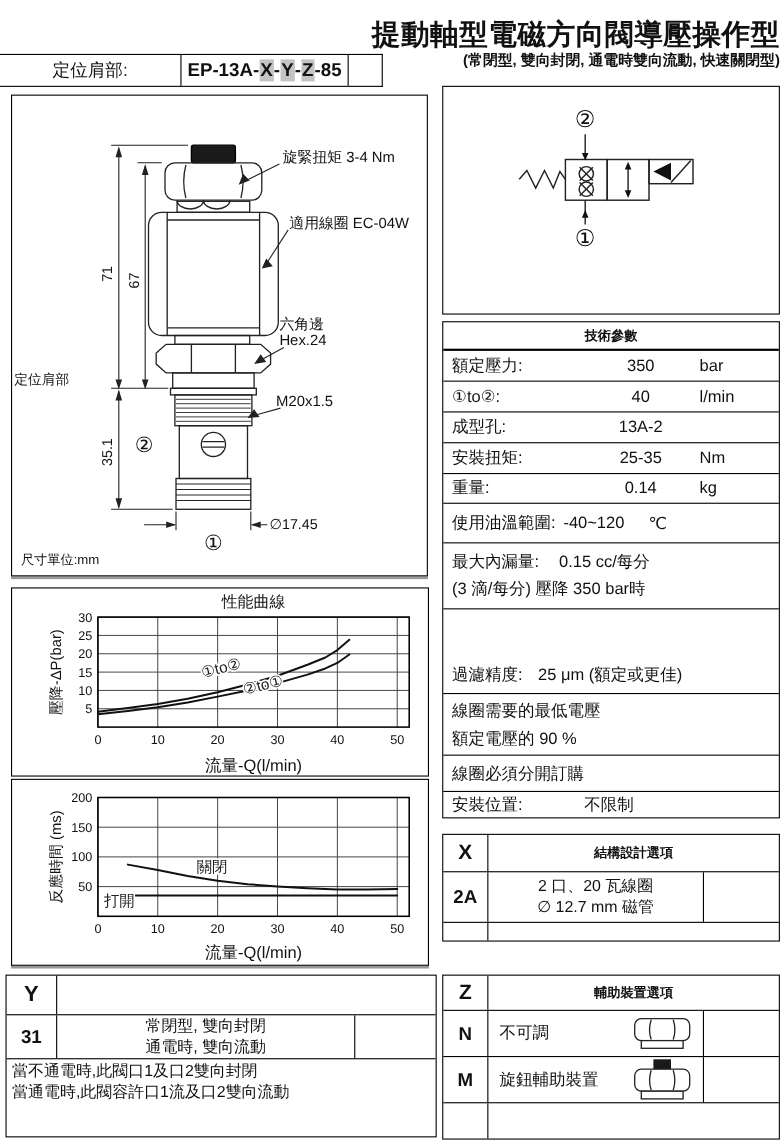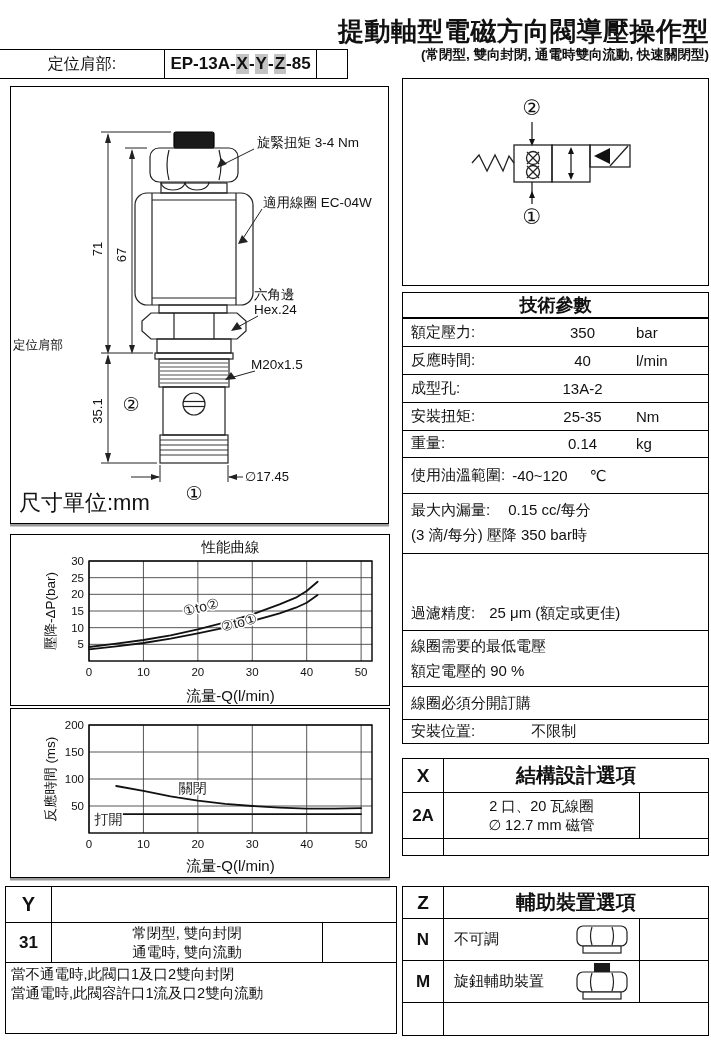--- a/index.html
+++ b/index.html
@@ -18,49 +18,49 @@
     border-top:1.5px solid #000; border-bottom:1.5px solid #000; border-right:1.5px solid #000;
     display:flex; align-items:stretch; }
   .order-label { width:164px; display:flex; align-items:center; justify-content:center; font-size:16px; }
   .order-code-box { width:153px; border-left:1.5px solid #000; border-right:1.5px solid #000;
     display:flex; align-items:center; justify-content:center; font-weight:bold; font-size:17px; white-space:nowrap; }
   .order-tail { flex:1; }
   .hl { background:#c3c3c3; padding:0 1px; }
 
   
   .draw-panel { left:10px; top:86px; width:379px; height:438px; }
-  .unit-note { position:absolute; left:8px; bottom:5px; font-size:22px; }
+  .unit-note { position:absolute; left:8px; bottom:5px; font-size:12px; }
 
   
   .sym-panel { left:402px; top:78px; width:307px; height:208px; display:flex; align-items:center; justify-content:center; }
 
   
   .specs { left:402px; top:292px; width:307px; height:452px; display:flex; flex-direction:column; font-size:15px; }
   .specs-header { height:28px; display:flex; align-items:center; justify-content:center;
-    font-weight:bold; font-size:18px; border-bottom:2.5px solid #000; }
+    font-weight:bold; font-size:12px; border-bottom:2.5px solid #000; }
   .spec-row { display:grid; grid-template-columns:118px 1fr 64px; align-items:center;
     padding:0 8px; border-bottom:1px solid #000; height:30px; }
   .spec-val { text-align:center; }
   .spec-unit { text-align:left; }
   .srow { border-bottom:1px solid #000; padding:2px 8px; display:flex; flex-direction:column; justify-content:center; }
   .inline { display:flex; align-items:center; }
   .h38 { height:38px; } .h64 { height:64px; } .h36 { height:36px;margin-top:44px; } .h60 { height:60px; } .h35 { height:35px; }
   .last { border-bottom:none; flex:1; }
 
   
   .chart1-panel { left:10px; top:534px; width:380px; height:172px; }
   .chart2-panel { left:10px; top:708px; width:380px; height:170px; box-shadow:0 2.5px 0 #999; }
   .draw-panel { box-shadow:0 2.5px 0 #999; }
   svg text { font-family:"Liberation Sans","DejaVu Sans",sans-serif; }
 
   
   .opt { display:flex; flex-direction:column; }
   .t-head { display:flex; border-bottom:1.5px solid #000; align-items:stretch; }
   .t-key { display:flex; align-items:center; justify-content:center; font-weight:bold; border-right:1.5px solid #000; }
-  .t-title { flex:1; display:flex; align-items:center; justify-content:center; font-weight:bold; font-size:20px; }
+  .t-title { flex:1; display:flex; align-items:center; justify-content:center; font-weight:bold; font-size:12px; }
   .t-row { display:flex; border-bottom:1.5px solid #000; align-items:stretch; }
   .t-code { display:flex; align-items:center; justify-content:center; font-weight:bold; font-size:17px; border-right:1.5px solid #000; }
   .t-main { flex:1; display:flex; flex-direction:column; align-items:center; justify-content:center;
     font-size:14.5px; line-height:1.3; }
   .t-main-row { flex:1; display:flex; flex-direction:row; align-items:center; font-size:15px; }
   .t-right { border-left:1.5px solid #000; }
   .t-empty { display:flex; }
 
   .ytable { left:5px; top:886px; width:392px; height:148px; }
   .ytable .t-key, .ytable .t-code { width:46px; }
@@ -239,21 +239,21 @@
   </div>
 
   <div class="panel specs">
     <div class="specs-header">技術參數</div>
     <div class="spec-row">
       <span>額定壓力:</span>
       <span class="spec-val">350</span>
       <span class="spec-unit">bar</span>
     </div>
     <div class="spec-row">
-      <span>反應時間:</span>
+      <span>①to②:</span>
       <span class="spec-val">40</span>
       <span class="spec-unit">l/min</span>
     </div>
     <div class="spec-row">
       <span>成型孔:</span>
       <span class="spec-val">13A-2</span>
       <span class="spec-unit"></span>
     </div>
     <div class="spec-row">
       <span>安裝扭矩:</span>

